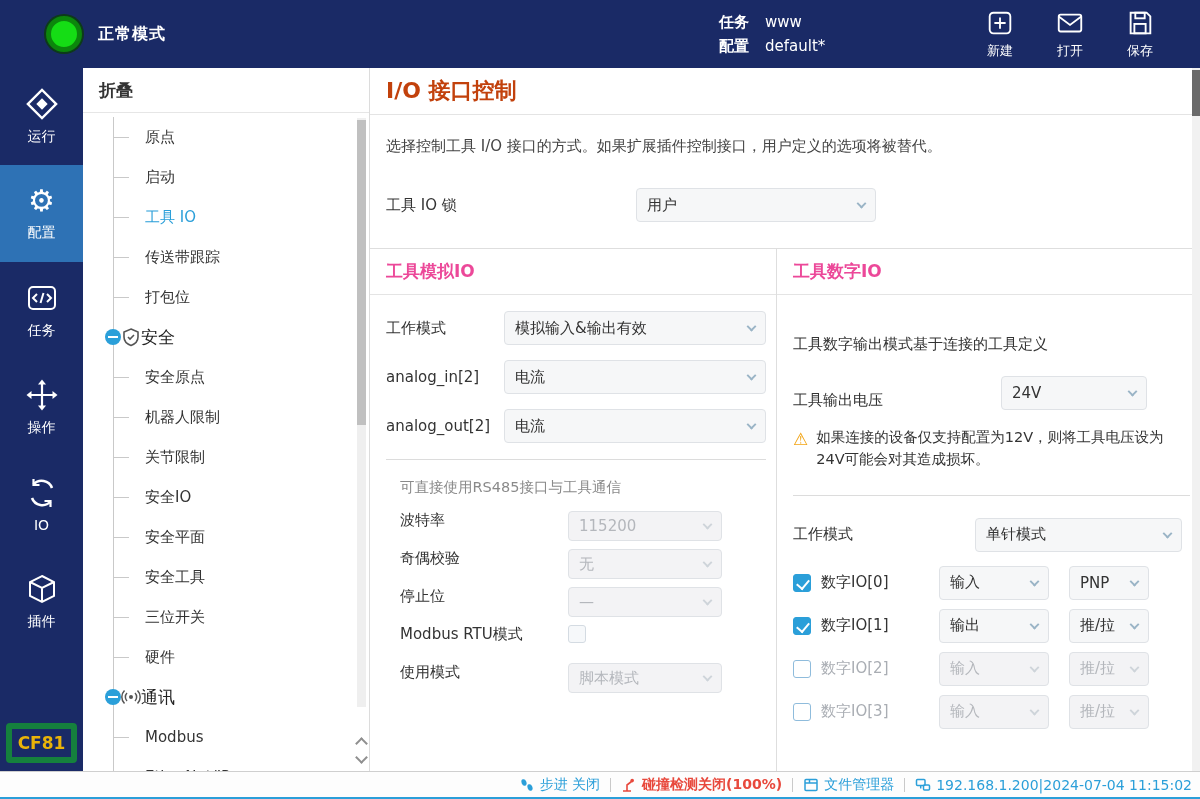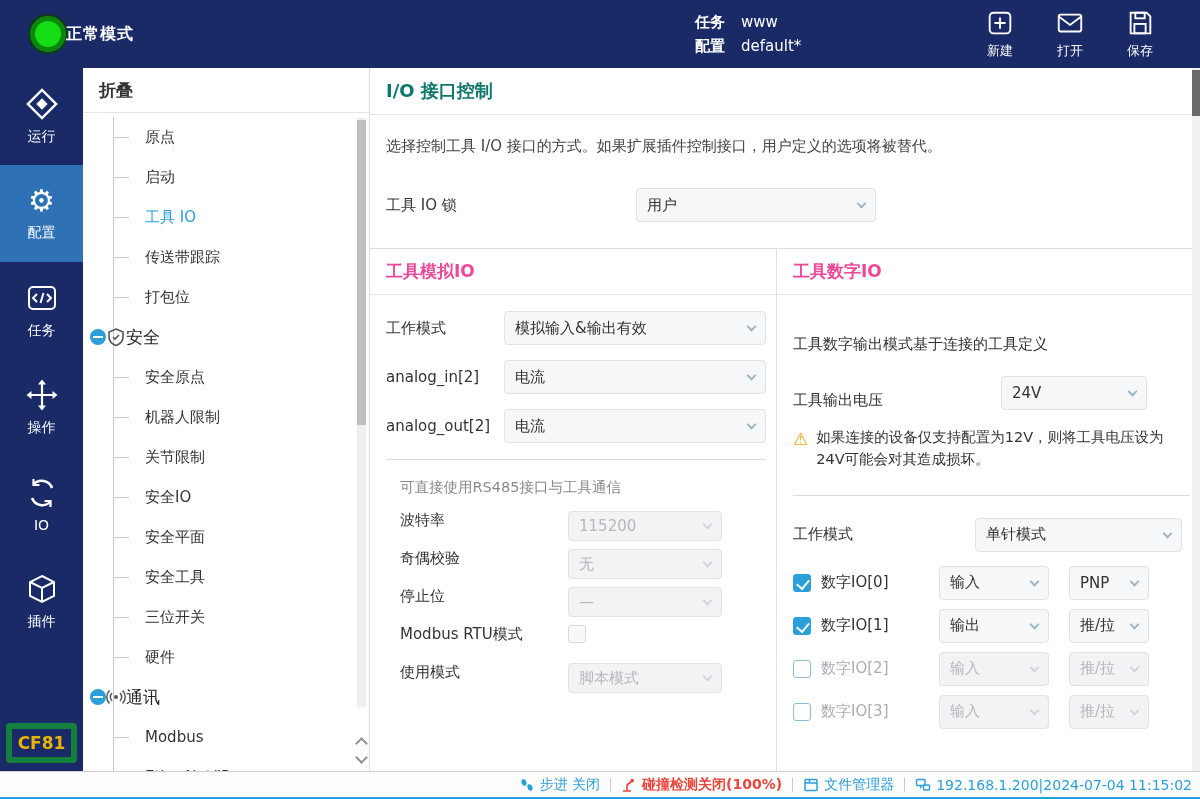--- a/index.html
+++ b/index.html
@@ -2,21 +2,21 @@
 <html><head>
 <meta charset="utf-8">
 <style>
   * { margin:0; padding:0; box-sizing:border-box; }
   html,body { width:1200px; height:799px; overflow:hidden; }
   body { font-family:"DejaVu Sans","Liberation Sans",sans-serif; background:#fff; color:#333; }
   .app { width:1200px; height:799px; display:flex; flex-direction:column; border-bottom:2px solid #2b9fd9; }
 
   
   .topbar { flex:0 0 68px; background:#1a2a66; display:flex; align-items:center; color:#fff; }
-  .topbar-left { display:flex; align-items:center; padding-left:30px; width:320px; }
+  .topbar-left { display:flex; align-items:center; gap:16px; padding-left:22px; width:320px;margin-left:24px; }
   .status-dot { width:36px; height:36px; border-radius:50%; background:#15dd15; border:5px solid #0c860c; box-shadow:0 0 0 2px #0d3b1a; cursor:pointer; }
   .mode-text { font-size:16px; font-weight:bold; letter-spacing:1px; }
   .topbar-center { margin-left:375px; }
   .kv-row { display:flex; gap:16px; font-size:15px; margin:5px 0; align-items:center; }
   .kv-label { font-weight:bold; }
   .topbar-actions { margin-left:auto; display:flex; gap:40px; padding-right:45px; }
   .tb-action { display:flex; flex-direction:column; align-items:center; gap:4px; font-size:13px; cursor:pointer; }
   .tb-action svg { width:30px; height:30px; }
 
   
@@ -32,36 +32,36 @@
 
   
   .tree { width:287px; background:#fff; border-right:1px solid #dcdcdc; display:flex; flex-direction:column; position:relative; }
   .tree-header { flex:0 0 44px; line-height:44px; padding-left:16px; font-size:17px; font-weight:bold; color:#333; border-bottom:1px solid #e6e6e6; }
   .tree-body { flex:1; overflow:hidden; padding-top:4px; }
   .tree-item { position:relative; height:40px; display:flex; align-items:center; cursor:pointer; }
   .tree-item::before { content:""; position:absolute; left:30px; top:0; bottom:0; width:1px; background:#c9c9c9; }
   .tree-item.leaf::after { content:""; position:absolute; left:30px; top:50%; width:16px; height:1px; background:#c9c9c9; }
   .leaf .tree-label { padding-left:62px; font-size:15px; color:#333; }
   .leaf.selected .tree-label { color:#2b9fd9; }
-  .tree-item.group { padding-left:7px; }
+  .tree-item.group { padding-left:22px; }
   .toggle { width:16px; height:16px; border-radius:50%; background:#2b9fd9; position:relative; z-index:1; flex:0 0 16px; cursor:pointer; }
   .toggle::after { content:""; position:absolute; left:3px; right:3px; top:7px; height:2px; background:#fff; }
   .g-icon { width:20px; height:20px; display:flex; z-index:1; }
   .group .tree-label { font-size:17px; color:#222; }
   .tree-scrollbar { position:absolute; right:3px; top:50px; bottom:64px; width:9px; background:#efefef; }
   .tree-thumb { position:absolute; top:2px; left:0; width:9px; height:305px; background:#c0c0c0; cursor:pointer; }
   .tree-arrows { position:absolute; right:1px; bottom:6px; display:flex; flex-direction:column; gap:6px; }
   .arrow-btn { width:14px; height:12px; position:relative; cursor:pointer; }
   .arrow-btn::after { content:""; position:absolute; left:3px; width:7px; height:7px; border-left:2px solid #8f8f8f; border-top:2px solid #8f8f8f; }
   .arrow-btn.up::after { top:4px; transform:rotate(45deg); }
   .arrow-btn.down::after { top:0; transform:rotate(225deg); }
 
   
   .content { flex:1; min-width:0; display:flex; flex-direction:column; position:relative; background:#fff; }
-  .content-title { flex:0 0 47px; display:flex; align-items:center; padding-left:16px; font-size:18px; font-weight:bold; color:#0f766e; border-bottom:1px solid #e4e4e4; }
+  .content-title { flex:0 0 47px; display:flex; align-items:center; padding-left:16px; font-size:22px; font-weight:bold; color:#c2410c; border-bottom:1px solid #e4e4e4; }
   .content-top { padding:22px 24px 26px 16px; border-bottom:1px solid #dedede; }
   .content-desc { font-size:15px; color:#444; }
   .row-lock { display:flex; align-items:center; margin-top:32px; }
   .row-lock .lbl { width:250px; font-size:15px; }
   .content-cols { flex:1; display:flex; min-height:0; }
   .col-left { width:407px; border-right:1px solid #dedede; display:flex; flex-direction:column; }
   .col-right { flex:1; display:flex; flex-direction:column; }
   .col-header { flex:0 0 46px; display:flex; align-items:center; padding-left:16px; font-size:17px; font-weight:bold; color:#ec4899; border-bottom:1px solid #e4e4e4; }
   .col-body { padding:16px 10px 0 16px; }
 

